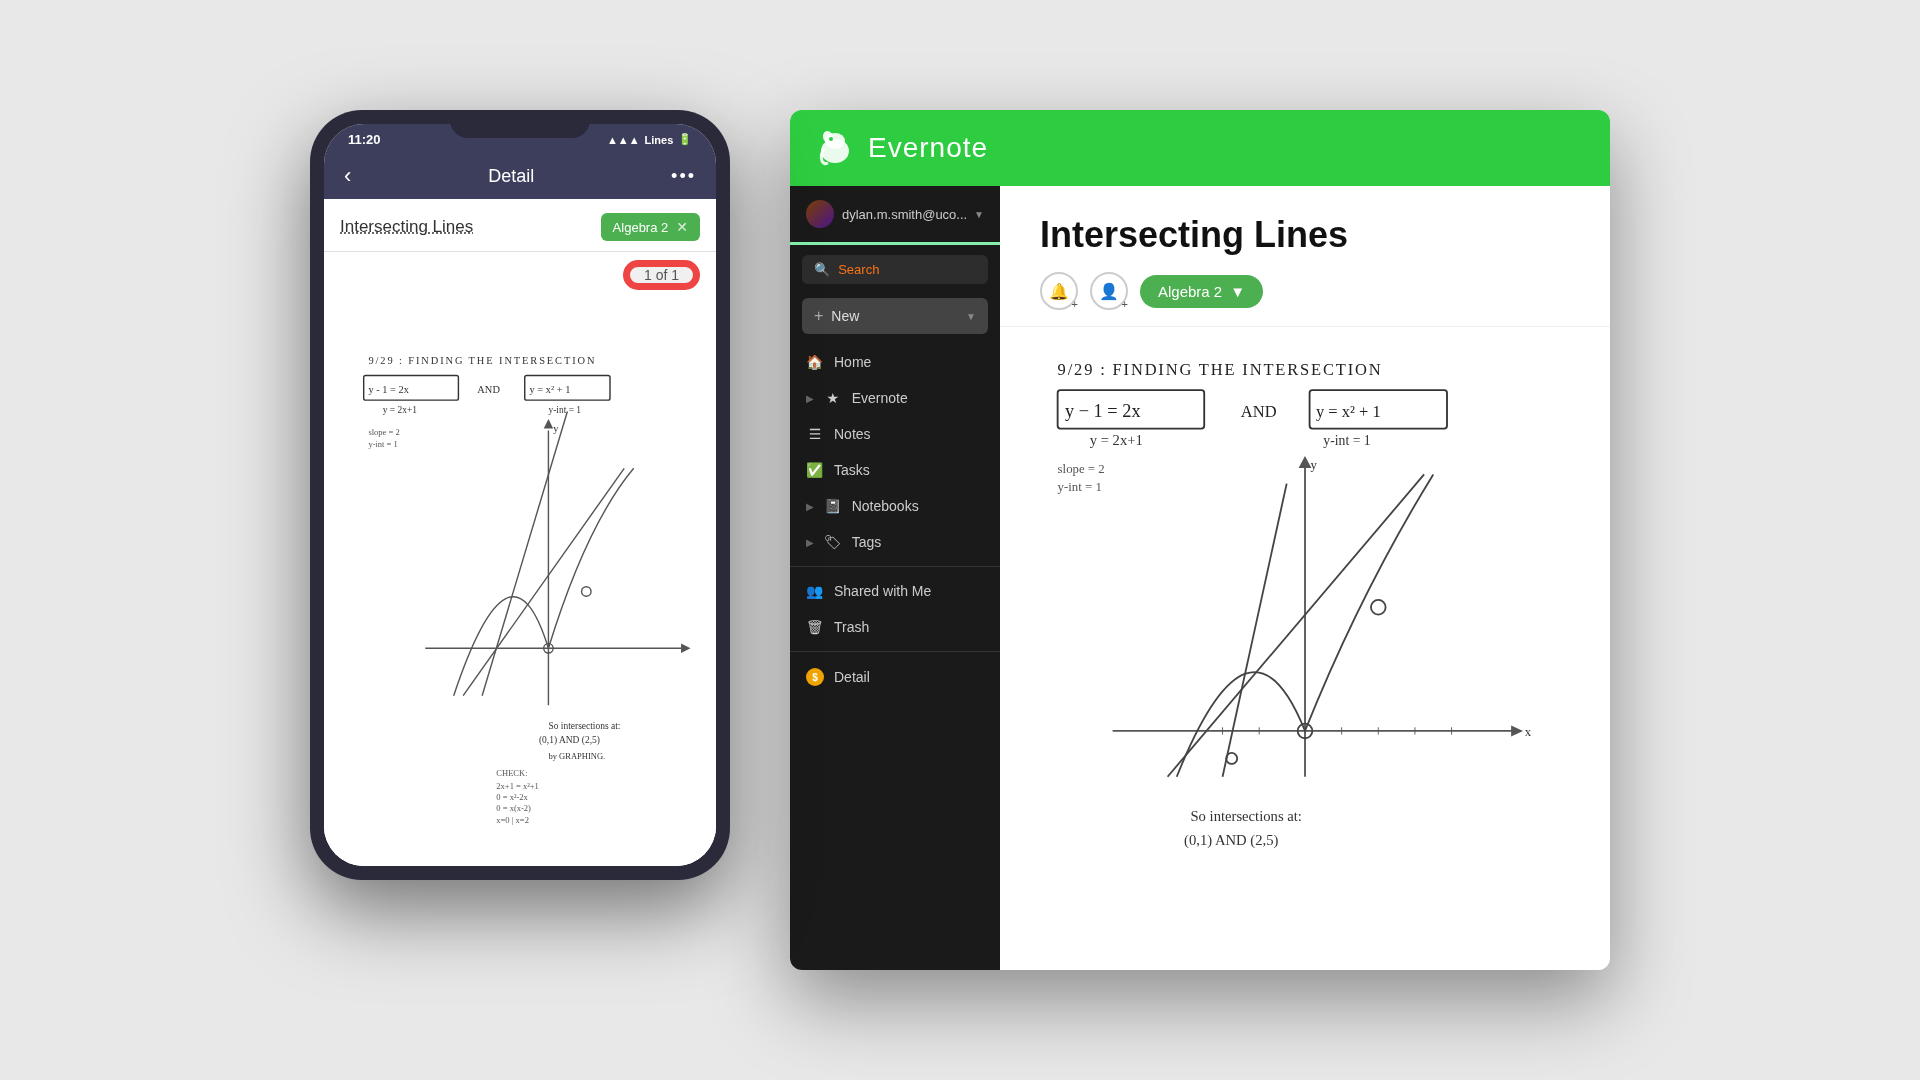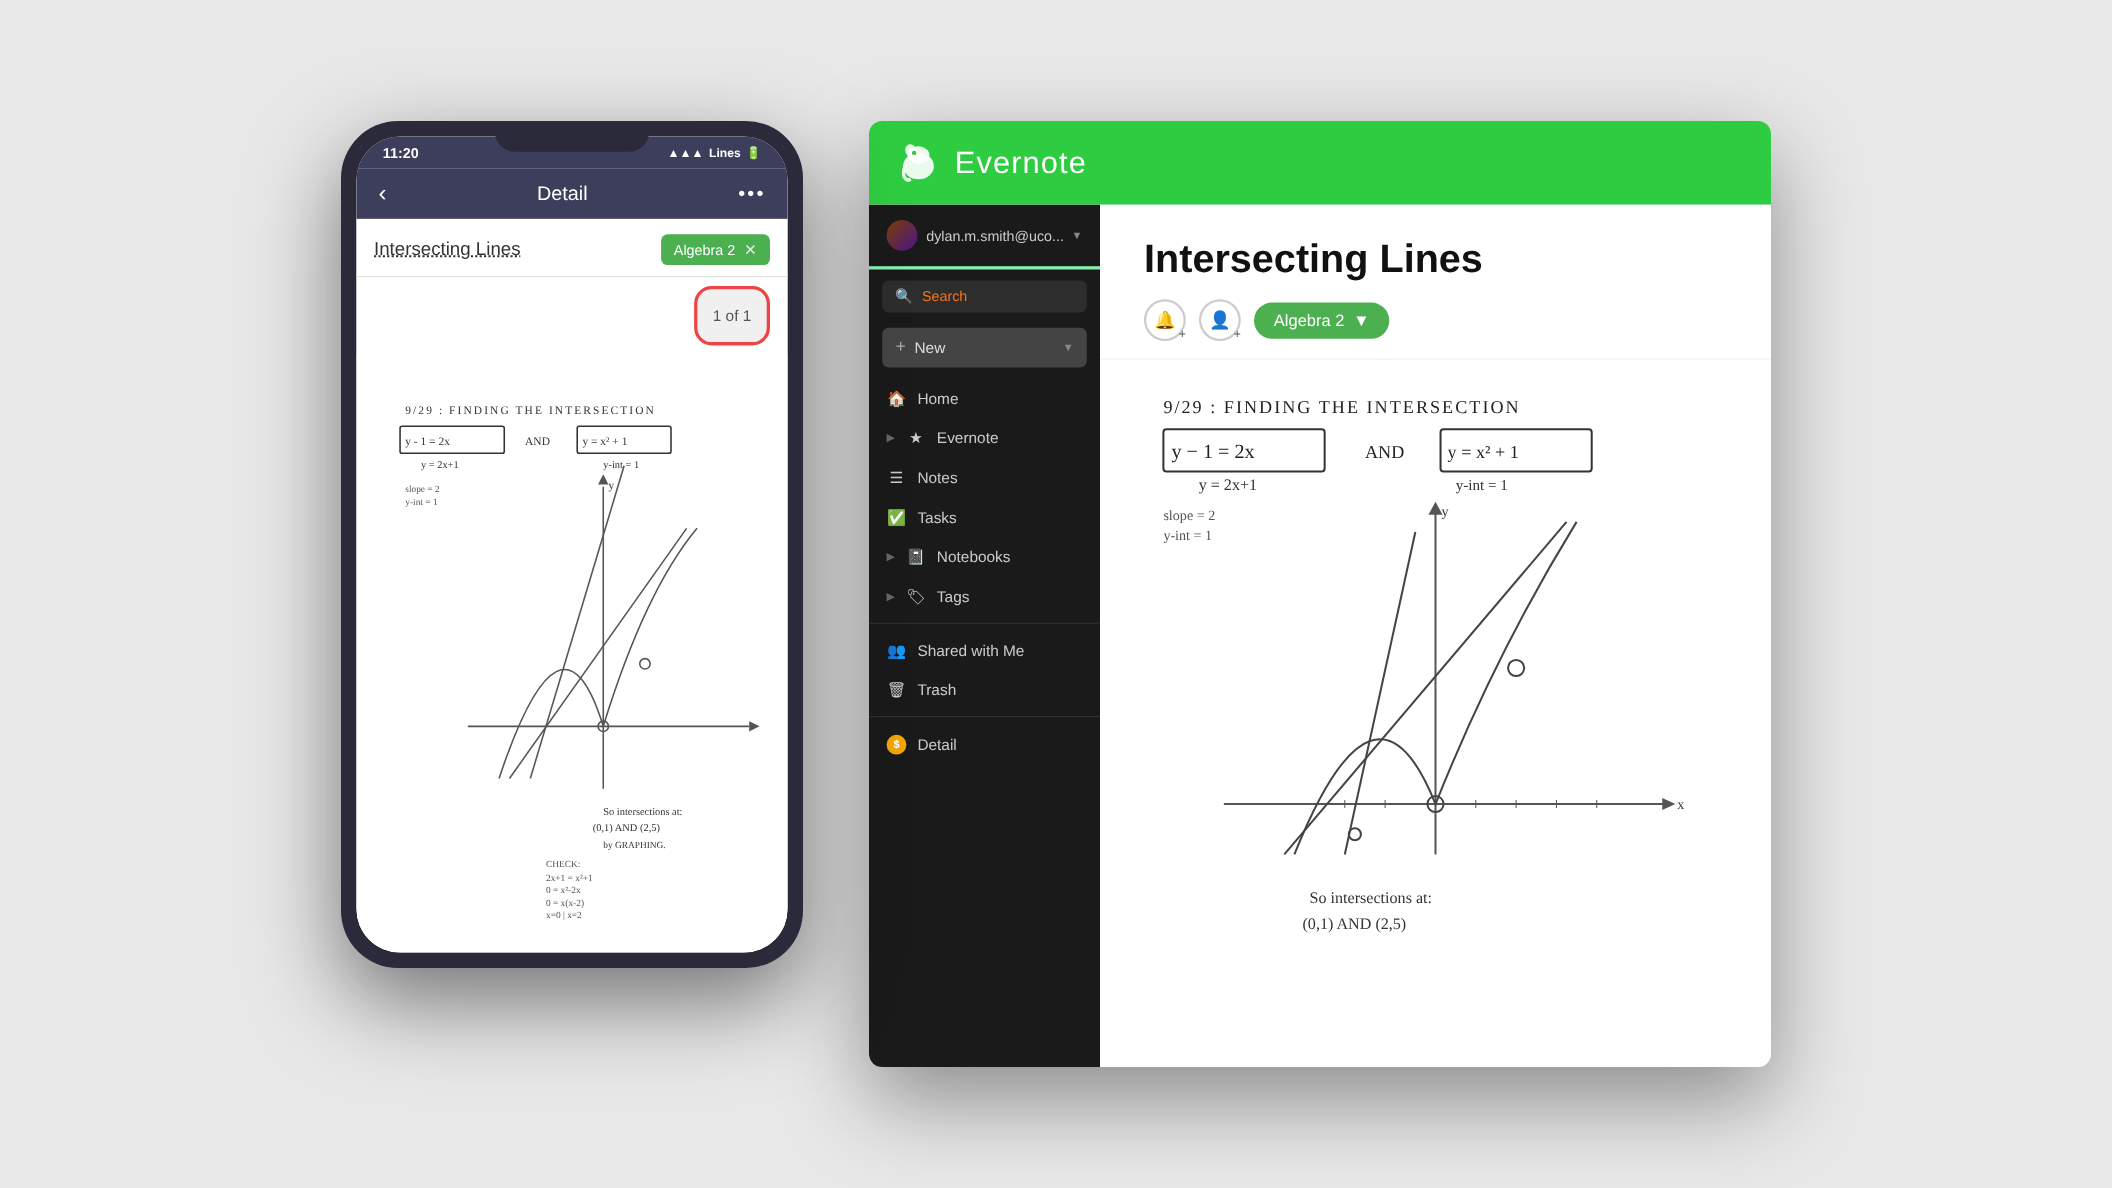--- a/index.html
+++ b/index.html
@@ -129,23 +129,23 @@
       font-size: 14px;
       opacity: 0.8;
     }
     .phone-page-indicator {
       display: flex;
       justify-content: flex-end;
       padding: 8px 16px;
     }
     .phone-page-badge {
       background: #f0f0f0;
-      border: 3px solid #ef4444;
+      border: 7px solid #ef4444;
       border-radius: 16px;
-      padding: 16px 14px;
+      padding: 0 14px;
       font-size: 14px;
       color: #555;
     }
     .phone-note-canvas {
       flex: 1;
       background: white;
       position: relative;
       padding: 10px 16px;
       overflow: hidden;
     }

